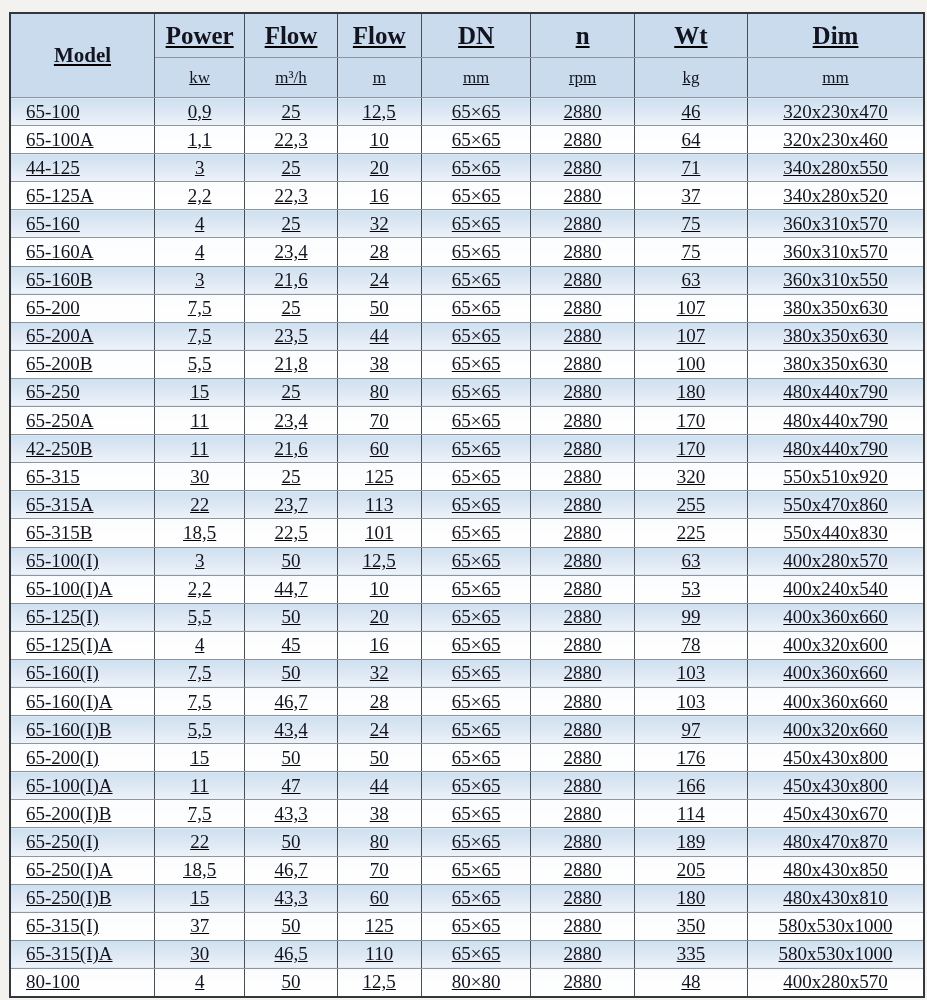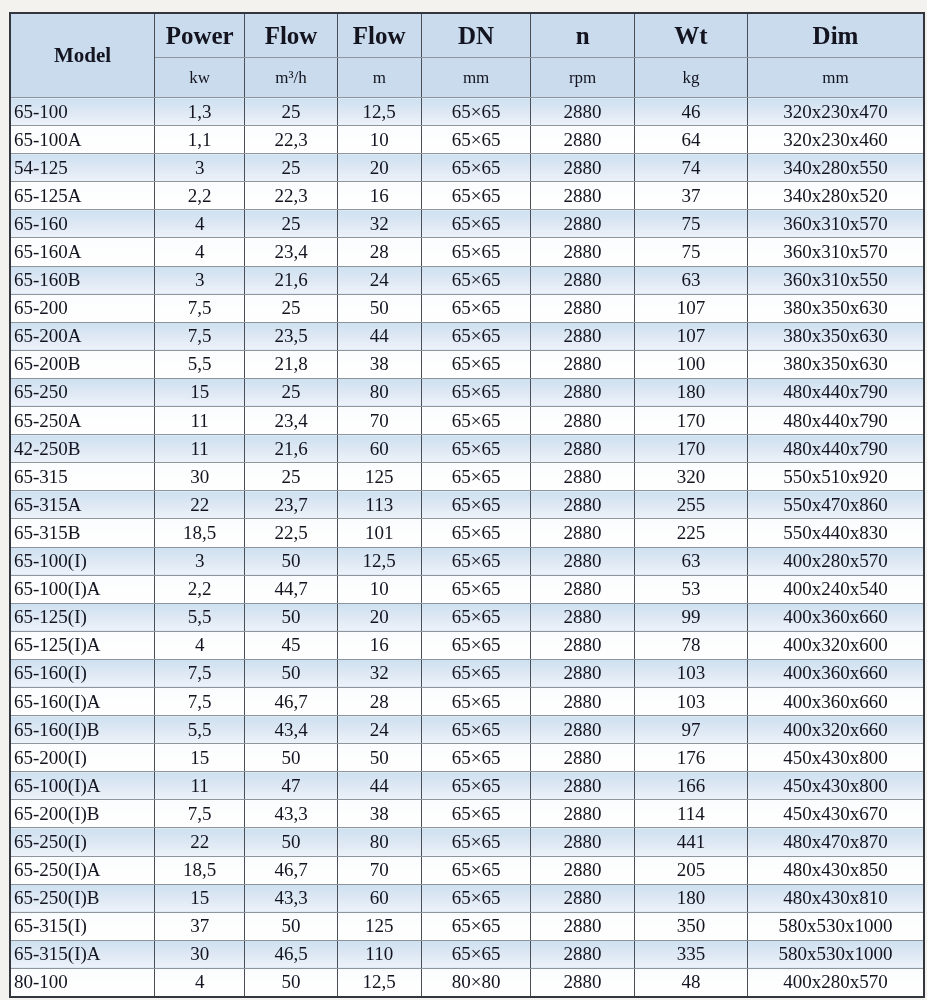--- a/index.html
+++ b/index.html
@@ -15,20 +15,21 @@
     position: absolute;
     left: 9px;
     top: 12px;
     width: 916px;
   }
   table.spec {
     width: 100%;
     border-collapse: collapse;
     table-layout: fixed;
     background: #a21caf;
+    text-decoration: underline;
   }
   table.spec col.c-model { width: 15.8%; }
   table.spec col.c-power { width: 9.9%; }
   table.spec col.c-flow  { width: 10.1%; }
   table.spec col.c-head  { width: 9.2%; }
   table.spec col.c-dn    { width: 12.0%; }
   table.spec col.c-n     { width: 11.3%; }
   table.spec col.c-wt    { width: 12.4%; }
   table.spec col.c-dim   { width: 19.3%; }
 
@@ -60,21 +61,21 @@
   }
   thead th.model-head {
     font-size: 21px;
   }
   tbody td {
     font-size: 19px;
     height: 27.1px;
   }
   tbody td:first-child {
     text-align: left;
-    padding-left: 3px;
+    padding-left: 15px;
   }
   tbody tr:nth-child(odd) td {
     background: linear-gradient(180deg, #cde0f0 0%, #dfe9f4 55%, #ecf2f9 100%);
   }
   tbody tr:nth-child(even) td {
     background: linear-gradient(180deg, #fbfcfe 0%, #ffffff 100%);
   }
 </style>
 </head>
 <body>
@@ -108,46 +109,46 @@
         <th>m</th>
         <th>mm</th>
         <th>rpm</th>
         <th>kg</th>
         <th>mm</th>
       </tr>
     </thead>
     <tbody>
         <tr>
           <td>65-100</td>
-          <td>1,3</td>
+          <td>0,9</td>
           <td>25</td>
           <td>12,5</td>
           <td>65×65</td>
           <td>2880</td>
           <td>46</td>
           <td>320x230x470</td>
         </tr>
         <tr>
           <td>65-100A</td>
           <td>1,1</td>
           <td>22,3</td>
           <td>10</td>
           <td>65×65</td>
           <td>2880</td>
           <td>64</td>
           <td>320x230x460</td>
         </tr>
         <tr>
-          <td>54-125</td>
+          <td>44-125</td>
           <td>3</td>
           <td>25</td>
           <td>20</td>
           <td>65×65</td>
           <td>2880</td>
-          <td>74</td>
+          <td>71</td>
           <td>340x280x550</td>
         </tr>
         <tr>
           <td>65-125A</td>
           <td>2,2</td>
           <td>22,3</td>
           <td>16</td>
           <td>65×65</td>
           <td>2880</td>
           <td>37</td>
@@ -373,21 +374,21 @@
           <td>114</td>
           <td>450x430x670</td>
         </tr>
         <tr>
           <td>65-250(I)</td>
           <td>22</td>
           <td>50</td>
           <td>80</td>
           <td>65×65</td>
           <td>2880</td>
-          <td>441</td>
+          <td>189</td>
           <td>480x470x870</td>
         </tr>
         <tr>
           <td>65-250(I)A</td>
           <td>18,5</td>
           <td>46,7</td>
           <td>70</td>
           <td>65×65</td>
           <td>2880</td>
           <td>205</td>

